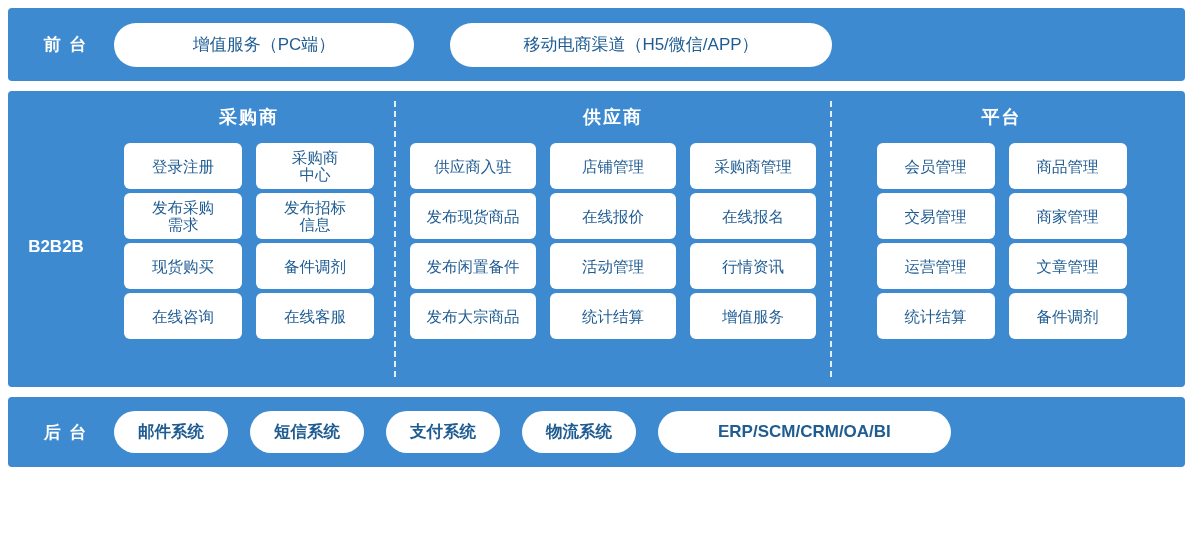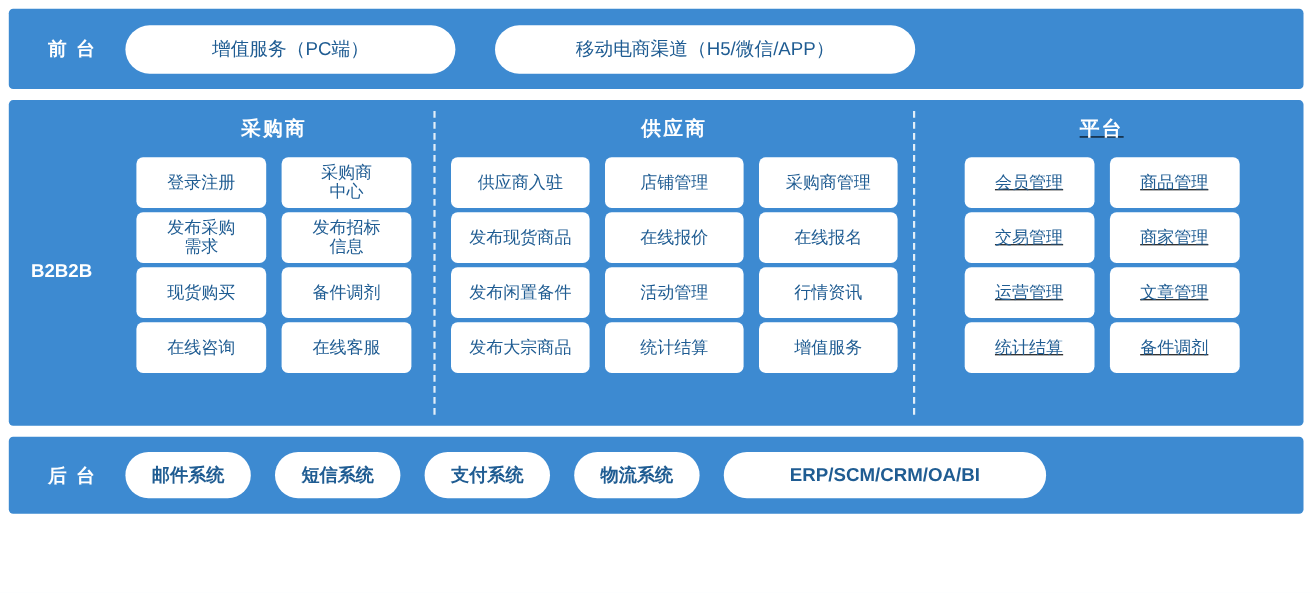--- a/index.html
+++ b/index.html
@@ -96,21 +96,21 @@
     flex-direction: column;
     align-items: center;
     box-sizing: border-box;
     padding: 0 14px;
   }
   .col + .col {
     border-left: 2px dashed rgba(255,255,255,0.85);
   }
   .col-buyer { flex: 0 0 290px; }
   .col-supplier { flex: 0 0 430px; }
-  .col-platform { flex: 1; text-decoration: underline; }
+  .col-platform { flex: 1; }
 
   .col-title {
     color: #ffffff;
     font-size: 18px;
     font-weight: bold;
     letter-spacing: 2px;
     margin: 4px 0 14px 0;
   }
   .grid {
     display: grid;

